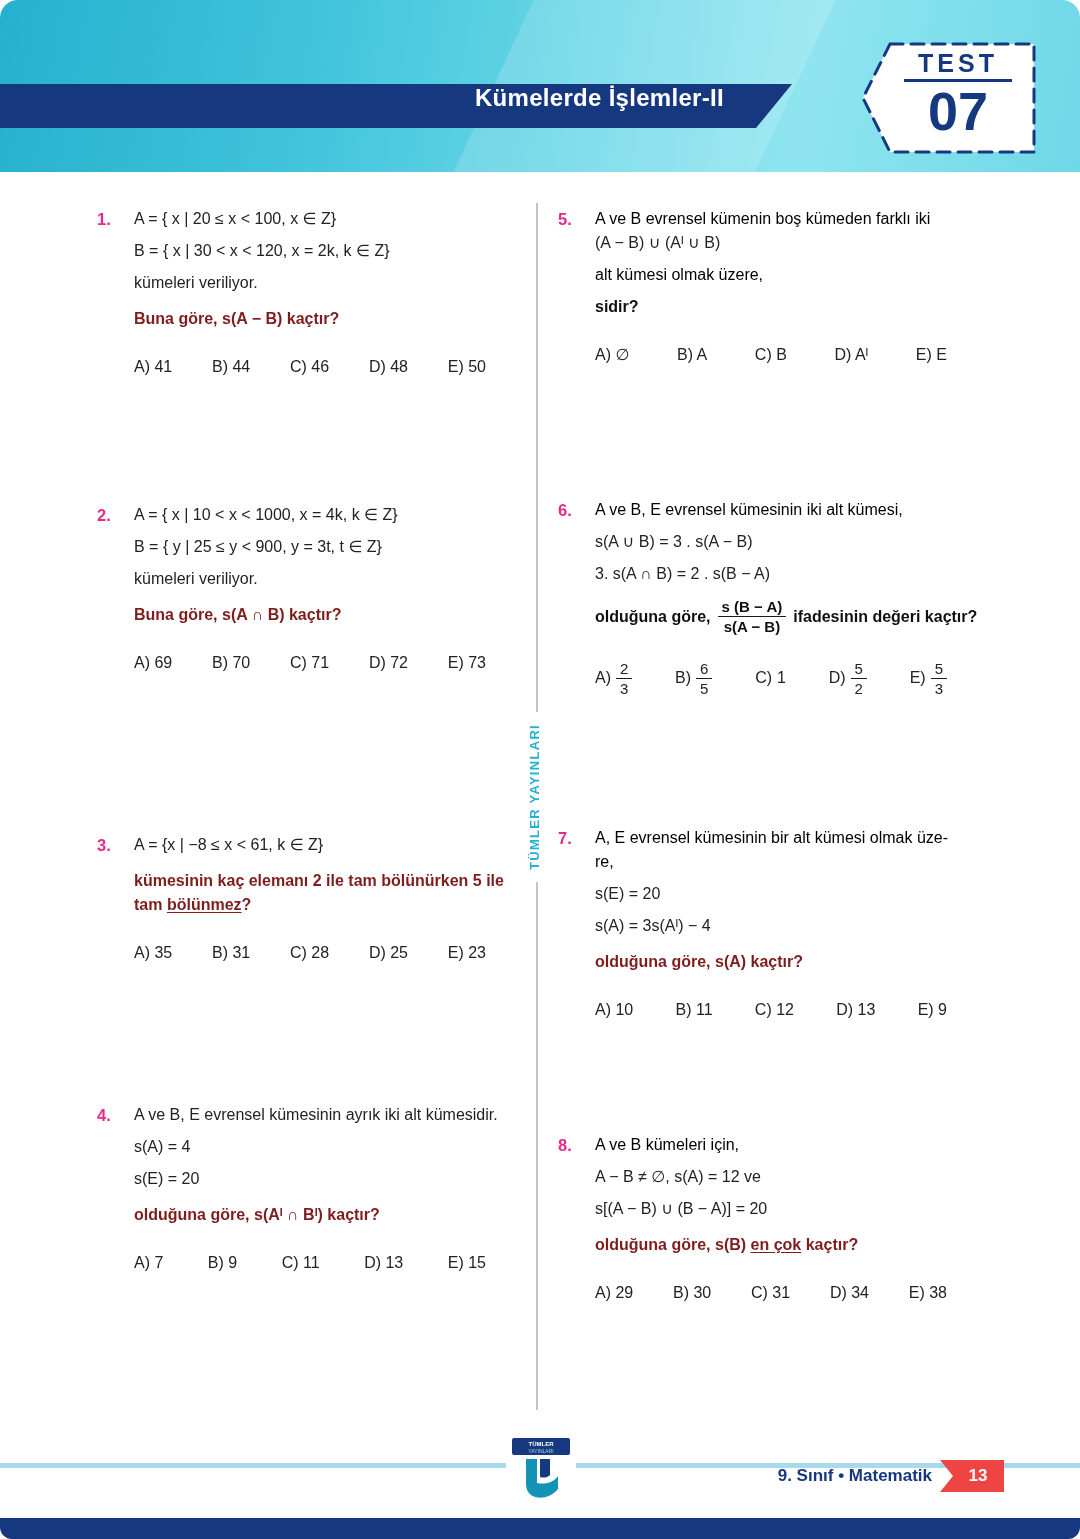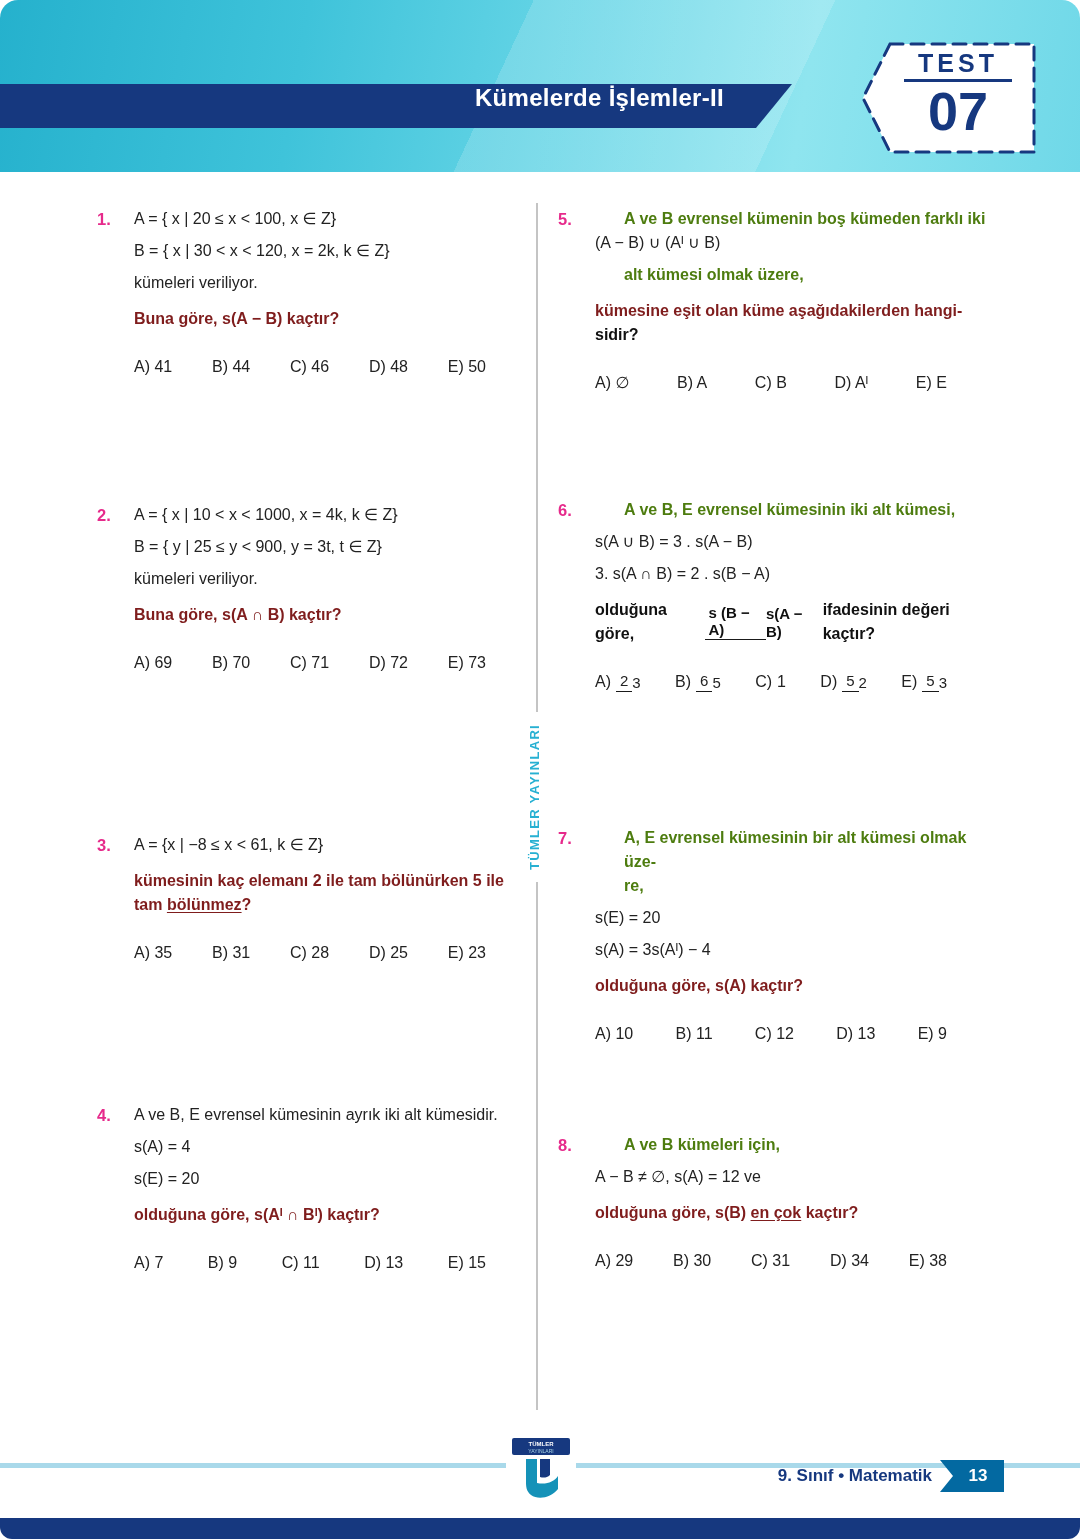--- a/index.html
+++ b/index.html
@@ -30,27 +30,27 @@
   .badge svg { position:absolute; inset:0; }
   .badge-text { position:absolute; left:24px; right:4px; top:9px; text-align:center; color:#16387f; }
   .badge-label { display:inline-block; font-size:25px; letter-spacing:4px; font-weight:600; border-bottom:3px solid #16387f; padding:0 14px 3px; line-height:1; }
   .badge-number { font-size:54px; font-weight:800; line-height:1.08; }
 
   
   .q { position:absolute; width:428px; font-size:16px; line-height:24px; color:#222; }
   .qnum { position:absolute; left:0; top:0; font-weight:bold; color:#e62a8b; font-size:16.5px; }
   .qbody { margin-left:37px; }
   .row { margin-bottom:8px; }
-  .b { font-weight:bold; color:#4d7c0f;margin-left:29px; }
+  .b { font-weight:normal; color:#000000; }
   .prompt { font-weight:bold; color:#7f1d1d; margin-top:12px; }
   .prompt-cont { font-weight:bold; color:#101010; }
   .u { text-decoration:underline; text-underline-offset:2px; }
   .opts { display:flex; justify-content:space-between; width:352px; margin-top:24px; }
   .opt { white-space:nowrap; }
-  .frac { display:inline-flex; flex-direction:row; align-items:center; vertical-align:middle; line-height:1.15; font-size:15px; }
+  .frac { display:inline-flex; flex-direction:column; align-items:center; vertical-align:middle; line-height:1.15; font-size:15px; }
   .frac .fn { border-bottom:1.5px solid #1a1a1a; padding:0 4px 1px; }
   .frac .fd { padding-top:1px; }
   .prompt-frac { display:flex; align-items:center; gap:7px; margin-top:12px; font-weight:bold; color:#101010; }
   .opts-frac { align-items:center; }
   .fopt { display:inline-flex; align-items:center; gap:5px; }
 
   .q1 { left:97px;  top:207px; }
   .q2 { left:97px;  top:503px; }
   .q3 { left:97px;  top:833px; }
   .q4 { left:97px;  top:1103px; }
@@ -66,21 +66,21 @@
     color:#27b0d2; font-size:13px; font-weight:bold; letter-spacing:1.3px;
     writing-mode:vertical-rl; transform:rotate(180deg);
   }
 
   
   .footer-rule { position:absolute; left:0; top:1463px; width:1080px; height:5px; background:#a9d9ea; }
   .logo { position:absolute; left:506px; top:1436px; width:70px; height:72px; background:#ffffff; display:flex; align-items:flex-start; justify-content:center; padding-top:2px; }
   .footer-course { position:absolute; top:1466px; right:148px; font-size:17px; font-weight:bold; color:#16387f; }
   .page-box {
     position:absolute; left:940px; top:1460px; width:64px; height:32px;
-    background:#0369a1; color:#ffffff; font-weight:bold; font-size:17px;
+    background:#ef4444; color:#ffffff; font-weight:bold; font-size:17px;
     display:flex; align-items:center; justify-content:center; padding-left:12px;
     clip-path:polygon(0 0, 100% 0, 100% 100%, 0 100%, 13px 50%);
   }
   .bottom-bar { position:absolute; left:0; top:1518px; width:1080px; height:21px; background:#16387f; border-radius:0 0 12px 12px; }
 </style>
 </head>
 <body>
 
 <div class="header">
   <div class="title-bar">
@@ -164,21 +164,20 @@
     </div>
   </div>
 </div>
 
 <div class="q q5">
   <div class="qnum">5.</div>
   <div class="qbody">
     <div class="b">A ve B evrensel kümenin boş kümeden farklı iki</div>
     <div class="row">(A − B) ∪ (Aᴵ ∪ B)</div>
     <div class="row b">alt kümesi olmak üzere,</div>
-    <div class="prompt">kümesine eşit olan küme aşağıdakilerden hangi-</div>
     <div class="prompt-cont">sidir?</div>
     <div class="opts">
       <span class="opt">A) ∅</span>
       <span class="opt">B) A</span>
       <span class="opt">C) B</span>
       <span class="opt">D) Aᴵ</span>
       <span class="opt">E) E</span>
     </div>
   </div>
 </div>
@@ -250,20 +249,21 @@
       <span class="opt">E) 9</span>
     </div>
   </div>
 </div>
 
 <div class="q q8">
   <div class="qnum">8.</div>
   <div class="qbody">
     <div class="row b">A ve B kümeleri için,</div>
     <div class="row">A − B ≠ ∅, s(A) = 12 ve</div>
+    <div class="row">s[(A − B) ∪ (B − A)] = 20</div>
     <div class="prompt">
       <span>olduğuna göre, s(B) </span><span class="u">en çok</span><span> kaçtır?</span>
     </div>
     <div class="opts">
       <span class="opt">A) 29</span>
       <span class="opt">B) 30</span>
       <span class="opt">C) 31</span>
       <span class="opt">D) 34</span>
       <span class="opt">E) 38</span>
     </div>

